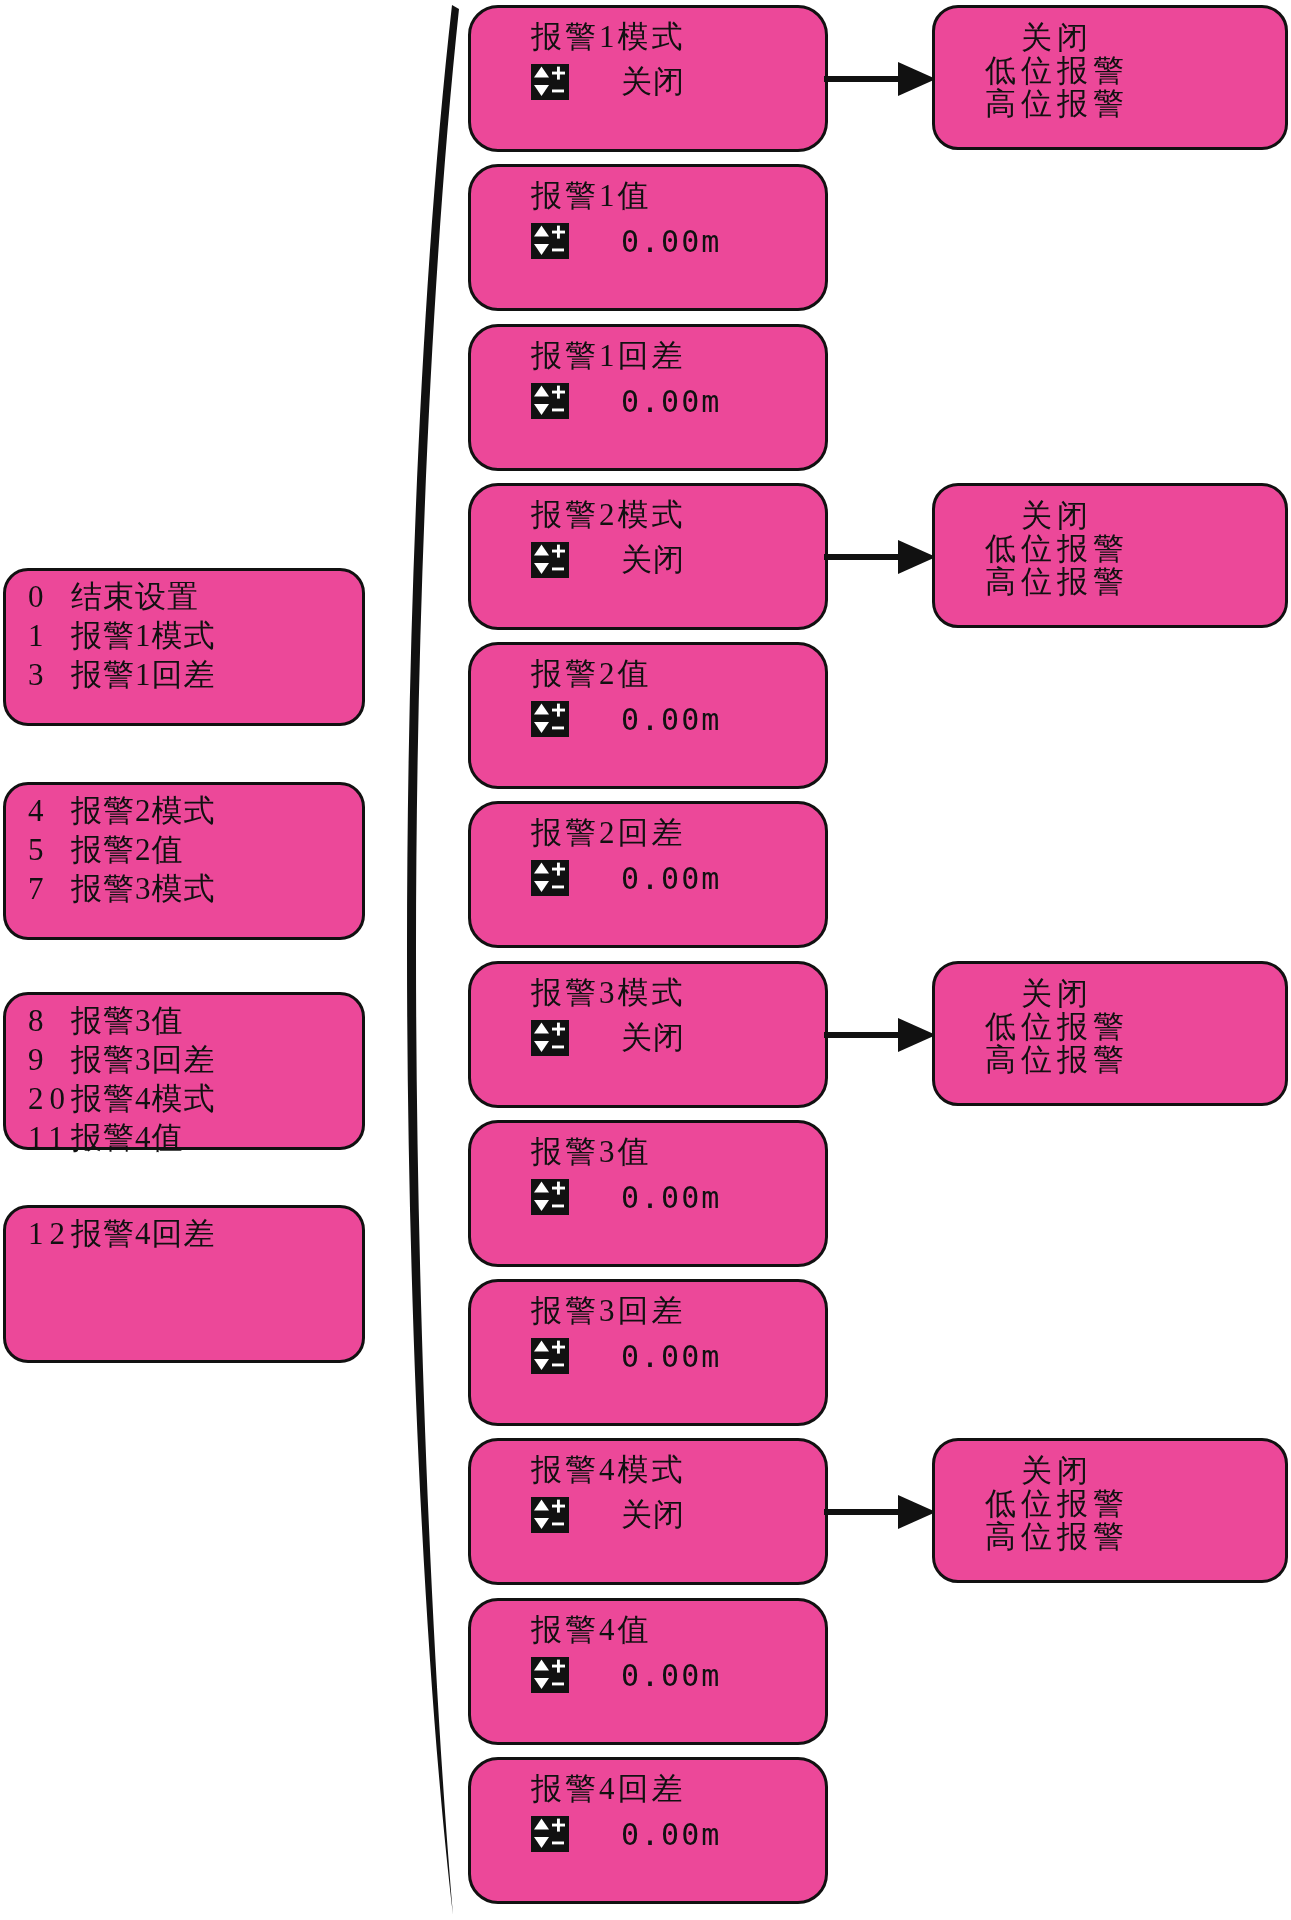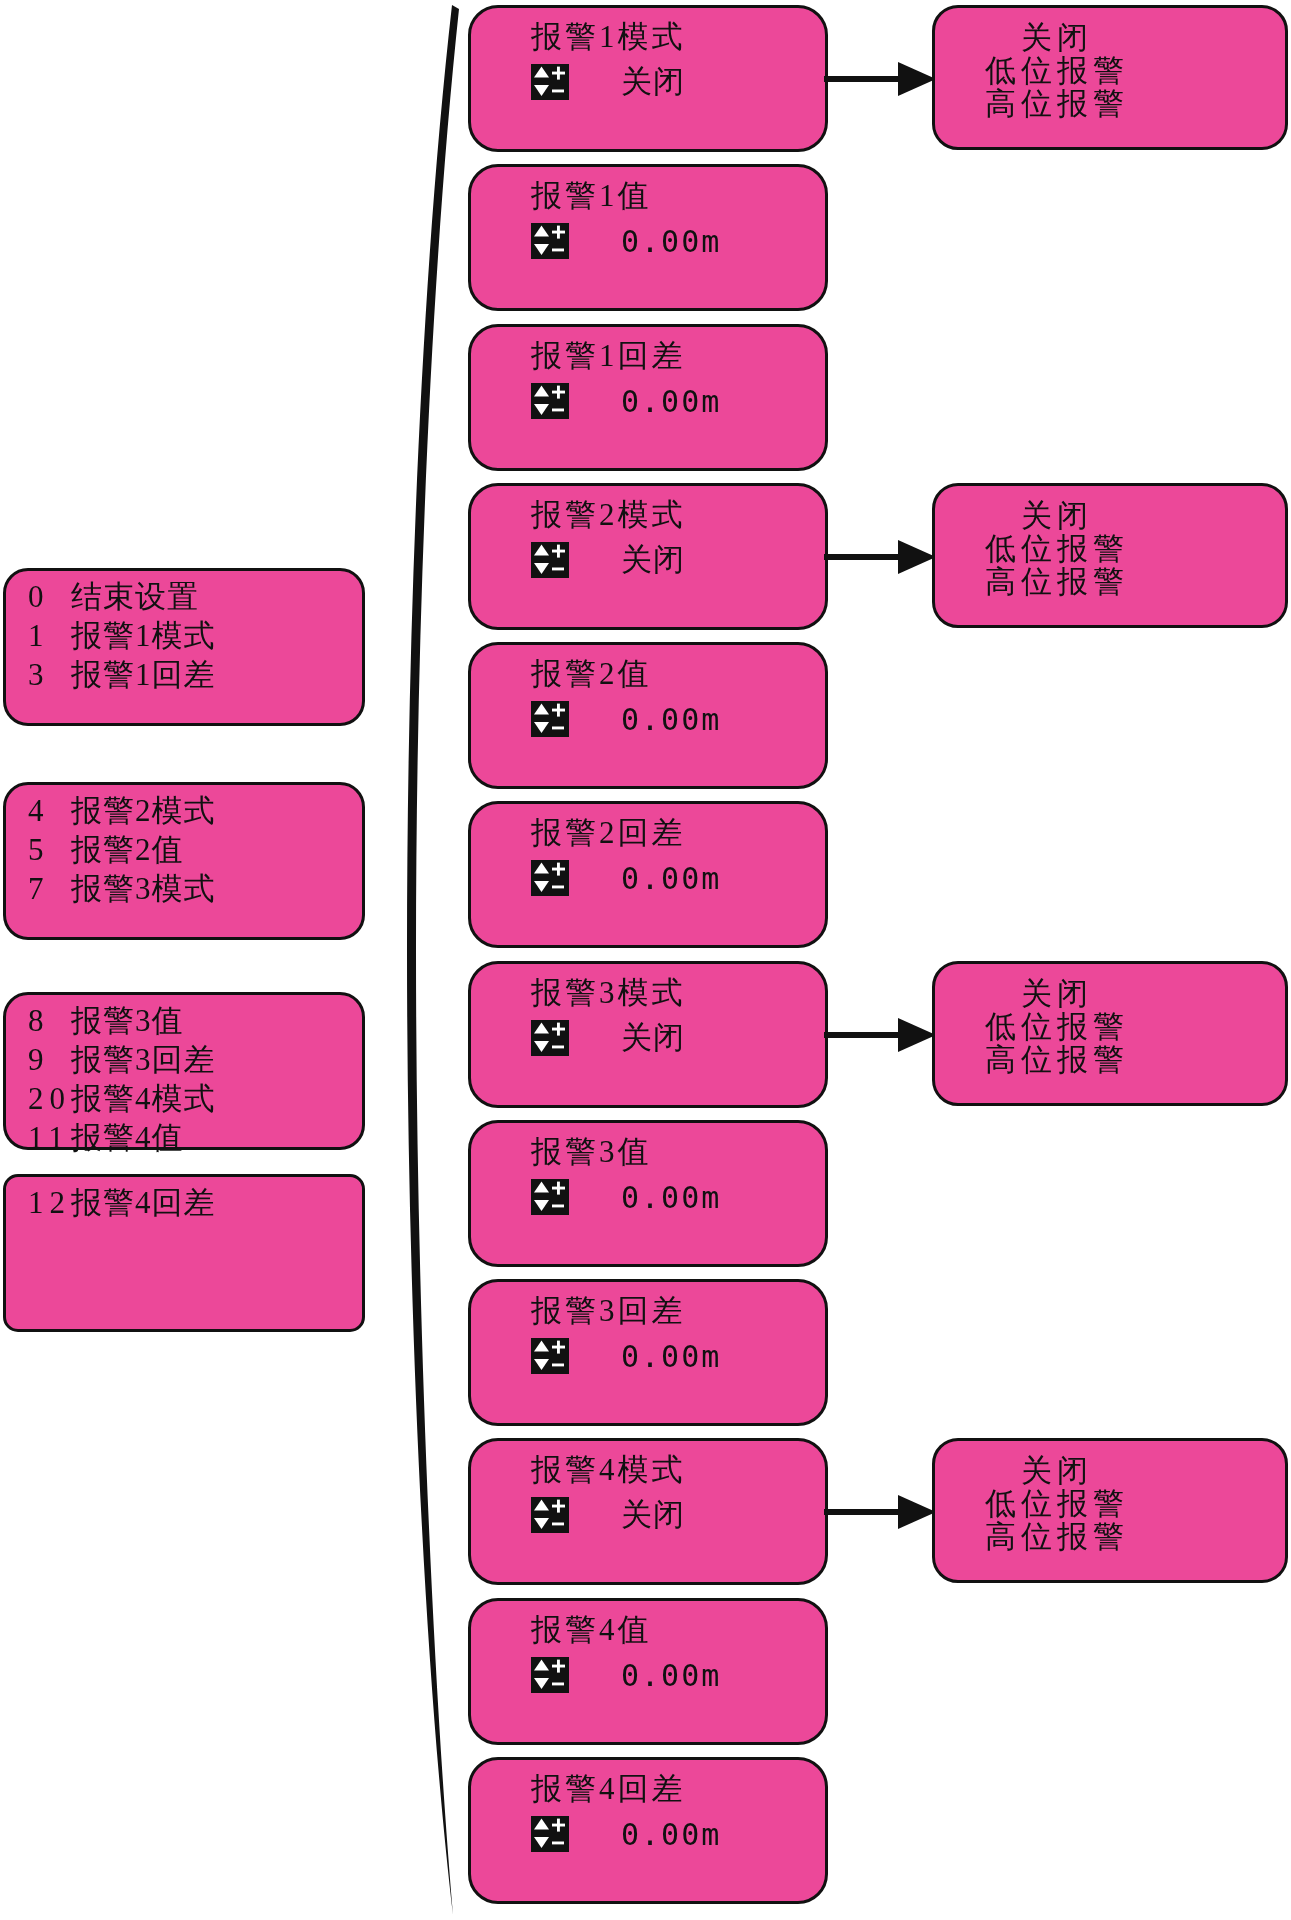--- a/index.html
+++ b/index.html
@@ -74,21 +74,21 @@
       <div class="idx-row"><span class="idx-num">4</span><span class="idx-label">报警2模式</span></div>
       <div class="idx-row"><span class="idx-num">5</span><span class="idx-label">报警2值</span></div>
       <div class="idx-row"><span class="idx-num">7</span><span class="idx-label">报警3模式</span></div>
     </div>
     <div class="box left-box" style="top: 992px;">
       <div class="idx-row"><span class="idx-num">8</span><span class="idx-label">报警3值</span></div>
       <div class="idx-row"><span class="idx-num">9</span><span class="idx-label">报警3回差</span></div>
       <div class="idx-row"><span class="idx-num">20</span><span class="idx-label">报警4模式</span></div>
       <div class="idx-row"><span class="idx-num">11</span><span class="idx-label">报警4值</span></div>
     </div>
-    <div class="box left-box" style="top: 1174px; border-radius: 15px;">
+    <div class="box left-box" style="top: 1205px;">
       <div class="idx-row"><span class="idx-num">12</span><span class="idx-label">报警4回差</span></div>
     </div>
     <div class="box menu-box" style="top: 5px;">
       <div class="menu-title">报警1模式</div>
       <div class="menu-row">
         <span class="adj-icon">
           <svg viewBox="0 0 38 36" xmlns="http://www.w3.org/2000/svg">
             <rect x="0" y="0" width="38" height="36" fill="#111"></rect>
             <polygon points="10.5,2.5 3,13.5 18,13.5" fill="#fff"></polygon>
             <polygon points="3,21 18,21 10.5,32" fill="#fff"></polygon>

